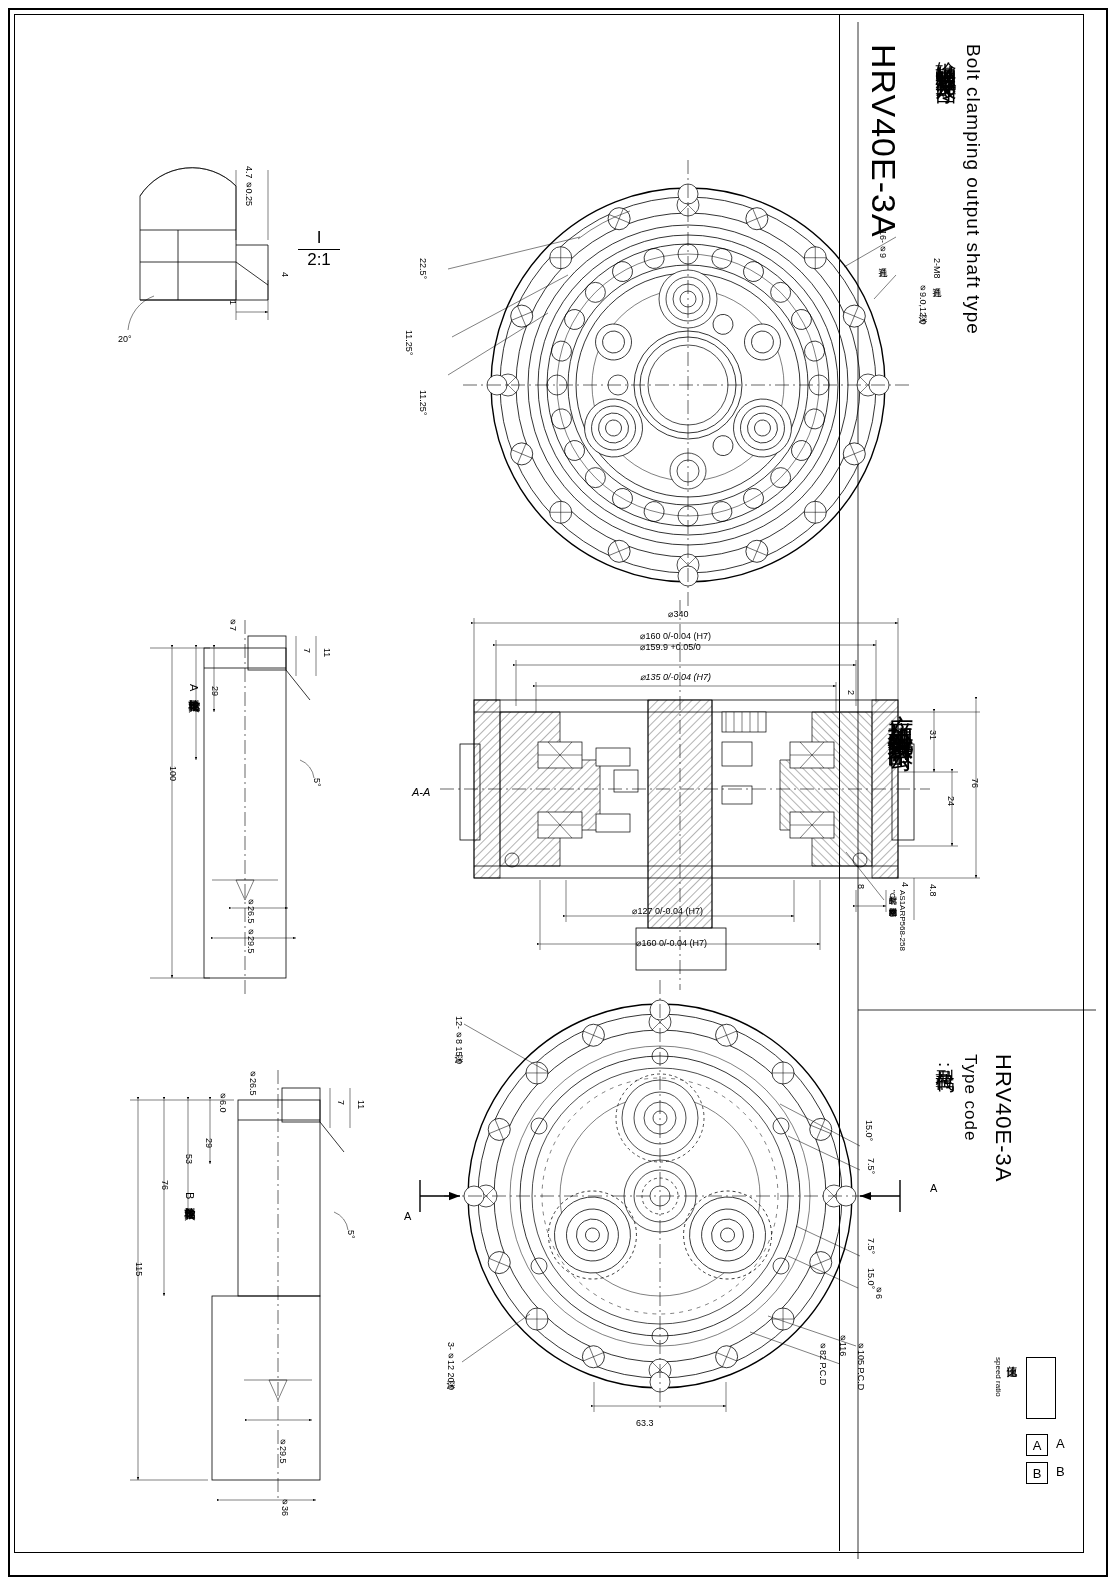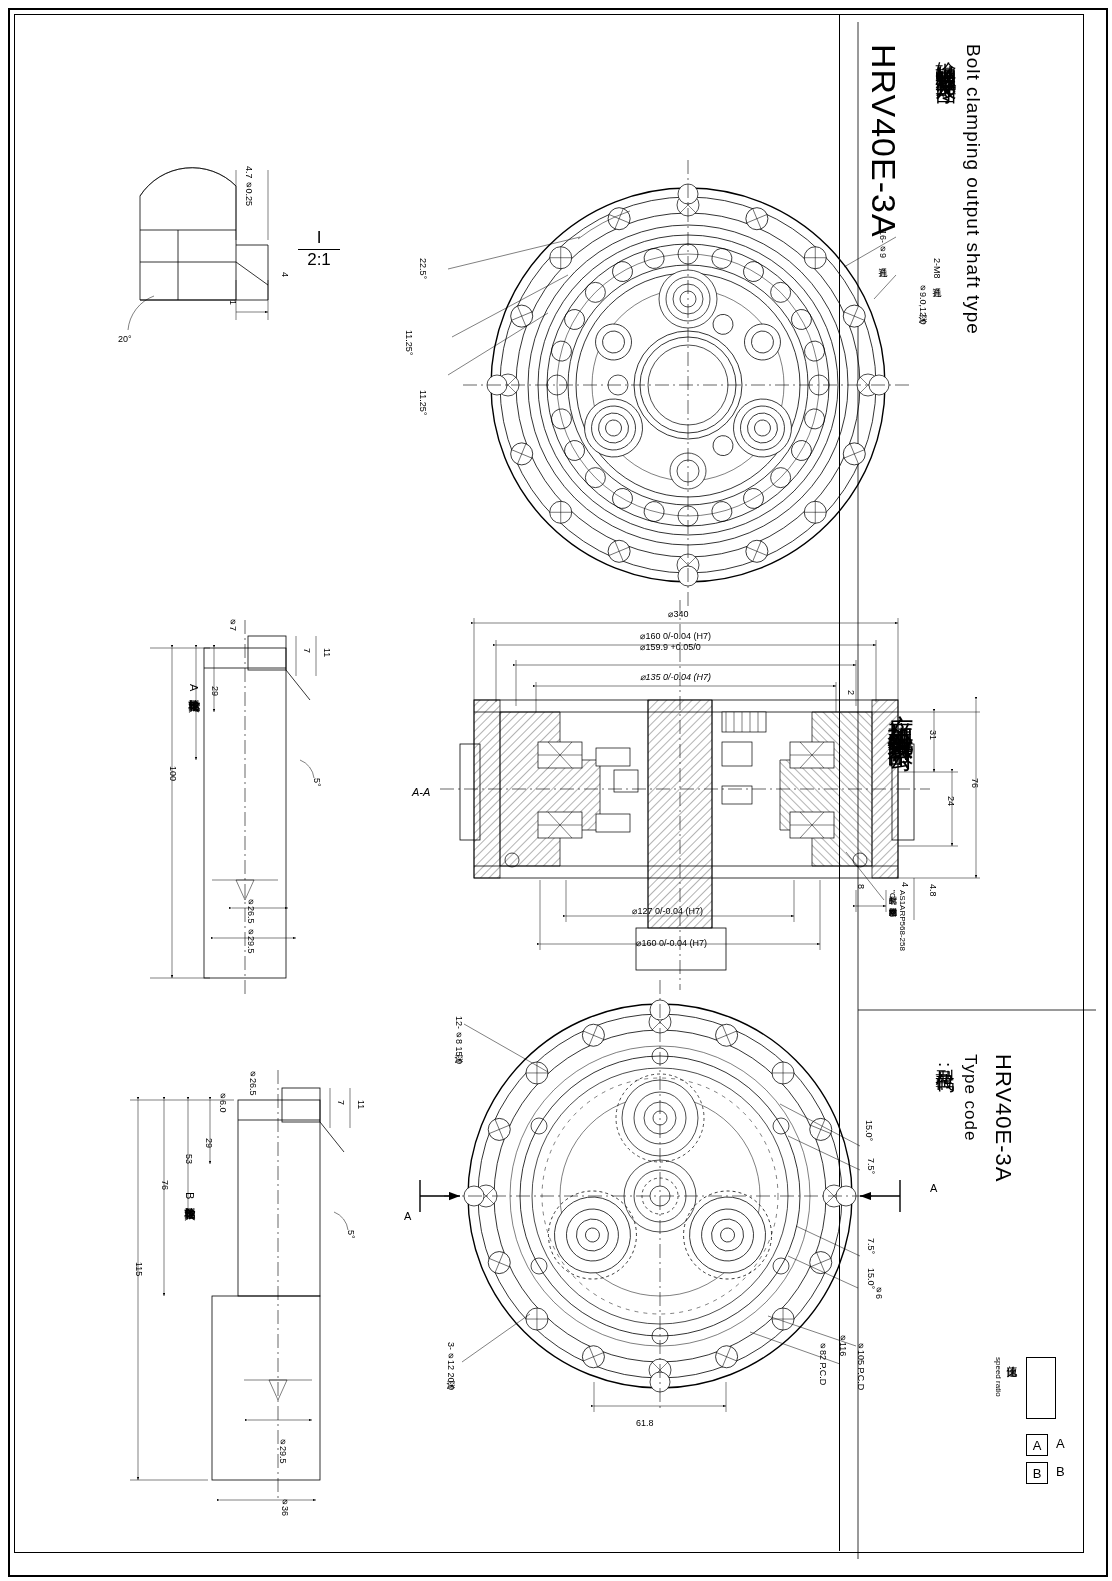--- a/index.html
+++ b/index.html
@@ -687,21 +687,21 @@
   <div class="lbl v" style="left:452px;top:1016px;">12-⌀8 深15.0</div>
   <div class="lbl v" style="left:444px;top:1342px;">3-⌀12 深20.0</div>
   <div class="lbl v" style="left:864px;top:1120px;">15.0°</div>
   <div class="lbl v" style="left:866px;top:1158px;">7.5°</div>
   <div class="lbl v" style="left:866px;top:1238px;">7.5°</div>
   <div class="lbl v" style="left:866px;top:1268px;">15.0°</div>
   <div class="lbl v" style="left:874px;top:1284px;">⌀6</div>
   <div class="lbl v" style="left:838px;top:1332px;">⌀116</div>
   <div class="lbl v" style="left:818px;top:1340px;">⌀82 P.C.D</div>
   <div class="lbl v" style="left:856px;top:1340px;">⌀105 P.C.D</div>
-  <div class="lbl" style="left:636px;top:1418px;">61.8</div>
+  <div class="lbl" style="left:636px;top:1418px;">63.3</div>
 
   <div class="lbl md" style="left:404px;top:1210px;">A</div>
   <div class="lbl md" style="left:930px;top:1182px;">A</div>
 
   <div class="lbl v md" style="left:186px;top:684px;">A型标准输入齿轮轴</div>
   <div class="lbl v" style="left:228px;top:616px;">⌀7</div>
   <div class="lbl v" style="left:302px;top:648px;">7</div>
   <div class="lbl v" style="left:322px;top:648px;">11</div>
   <div class="lbl v" style="left:210px;top:686px;">29</div>
   <div class="lbl v" style="left:192px;top:702px;">53</div>

